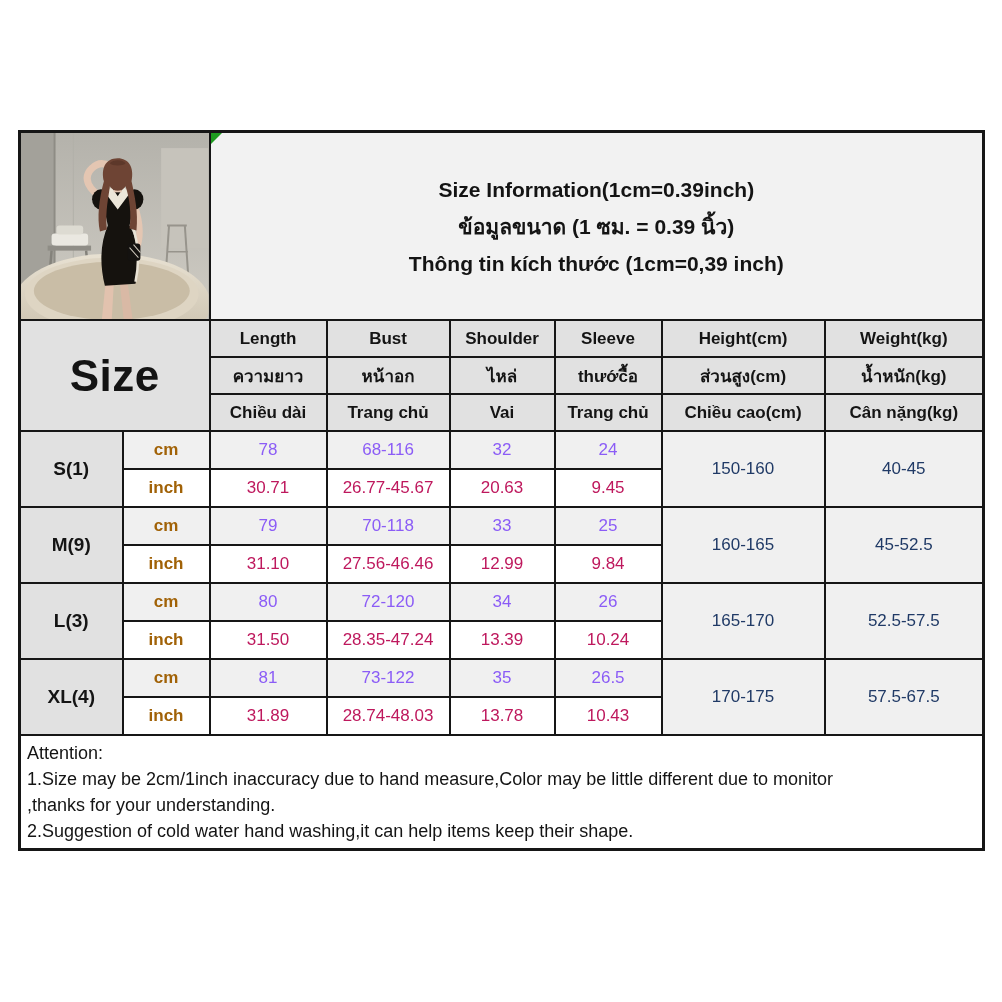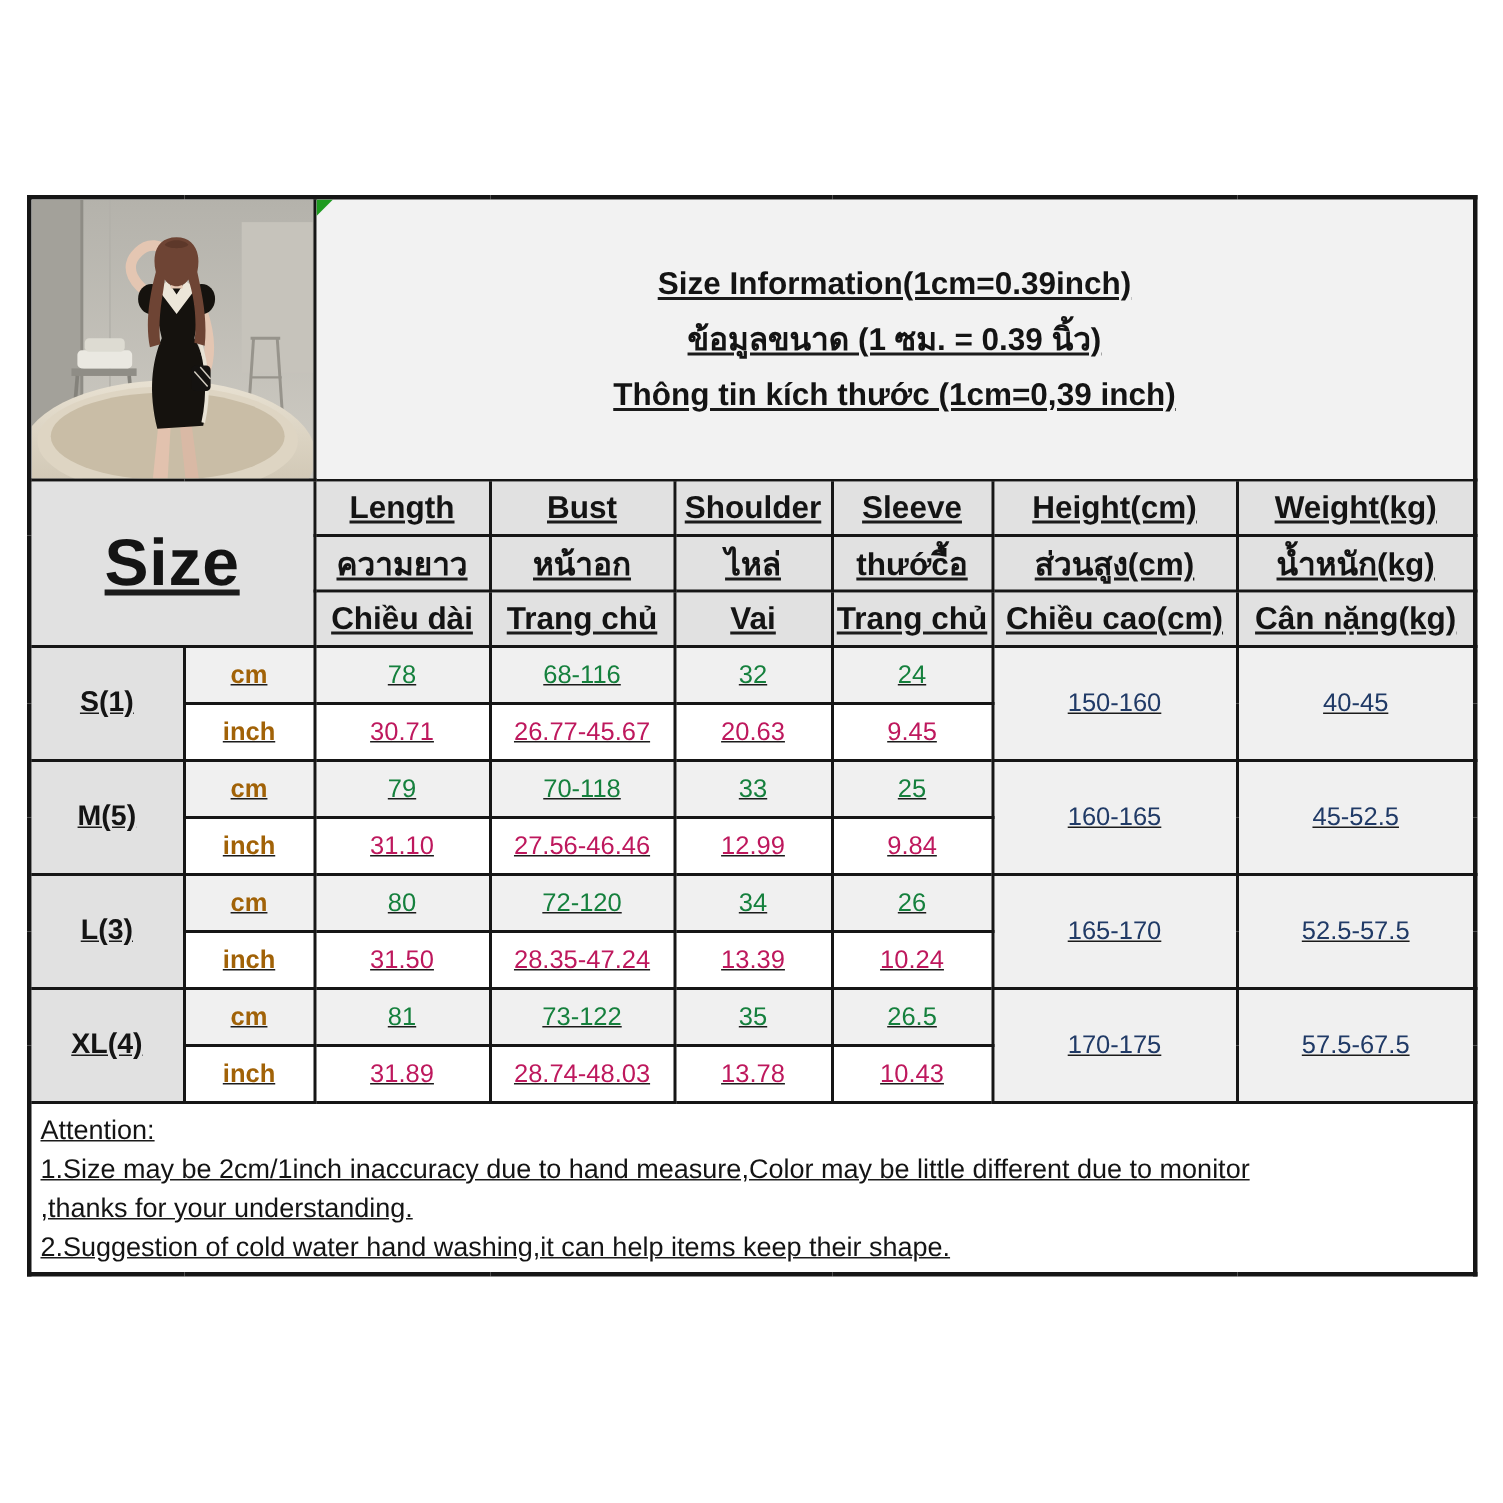--- a/index.html
+++ b/index.html
@@ -5,48 +5,47 @@
   html,body{margin:0;padding:0;}
   body{
     width:1002px;height:1002px;background:#ffffff;position:relative;
     font-family:"Liberation Sans","DejaVu Sans",sans-serif;color:#1b1b1b;
     -webkit-font-smoothing:antialiased;
   }
   .size-sheet{
     position:absolute;left:18px;top:130px;width:964px;height:686px;
     border-collapse:collapse;table-layout:fixed;
     border:3px solid #161616;
-    text-decoration:underline;
   }
   .size-sheet td{
     border:2px solid #161616;text-align:center;vertical-align:middle;
     overflow:hidden;padding:0 2px;
   }
   
   tr.photo-row{height:188px;}
   td.photo-cell{padding:0;background:#b9b6af;}
   td.photo-cell svg{display:block;width:100%;height:186px;}
   td.title-cell{background:#f2f2f2;position:relative;}
   .green-corner{
     position:absolute;left:0;top:0;width:0;height:0;
     border-top:11px solid #1e9b20;border-right:11px solid transparent;
   }
   .title-line{font-weight:bold;font-size:21px;line-height:37px;color:#141414;}
   
   tr.head-row{height:37px;}
-  td.hcell{background:#e1e1e1;font-weight:bold;font-size:21px;color:#141414;}
+  td.hcell{background:#e1e1e1;font-weight:bold;font-size:17px;color:#141414;}
   td.size-head{background:#e1e1e1;font-weight:bold;font-size:44px;color:#141414;letter-spacing:0.5px;}
   
   tr.data-row{height:38px;}
   td.size-name{background:#e1e1e1;font-weight:bold;font-size:19px;color:#141414;}
   td.unit{font-weight:bold;font-size:17px;color:#a16207;}
   td.val{font-size:17px;}
   .cm-bg{background:#f0f0f0;}
   .inch-bg{background:#ffffff;}
-  .navy{color:#15803d;}
+  .navy{color:#8b5cf6;}
   .ink{color:#be185d;}
   td.range{background:#f0f0f0;font-size:17px;color:#203a66;}
   
   td.attention-cell{
     text-align:left;vertical-align:top;background:#ffffff;
     padding:4px 6px;font-size:18px;line-height:26px;color:#141414;
   }
 </style>
 </head>
 <body>
@@ -175,21 +174,21 @@
         <td class="range" rowspan="2">40-45</td>
       </tr>
       <tr class="data-row">
         <td class="unit inch-bg">inch</td>
         <td class="val inch-bg ink">30.71</td>
         <td class="val inch-bg ink">26.77-45.67</td>
         <td class="val inch-bg ink">20.63</td>
         <td class="val inch-bg ink">9.45</td>
       </tr>
       <tr class="data-row">
-        <td class="size-name" rowspan="2">M(5)</td>
+        <td class="size-name" rowspan="2">M(9)</td>
         <td class="unit cm-bg">cm</td>
         <td class="val cm-bg navy">79</td>
         <td class="val cm-bg navy">70-118</td>
         <td class="val cm-bg navy">33</td>
         <td class="val cm-bg navy">25</td>
         <td class="range" rowspan="2">160-165</td>
         <td class="range" rowspan="2">45-52.5</td>
       </tr>
       <tr class="data-row">
         <td class="unit inch-bg">inch</td>

